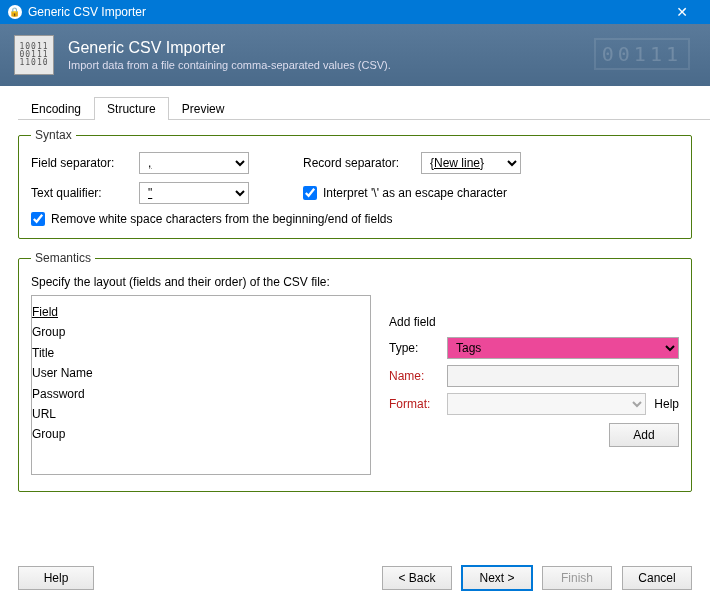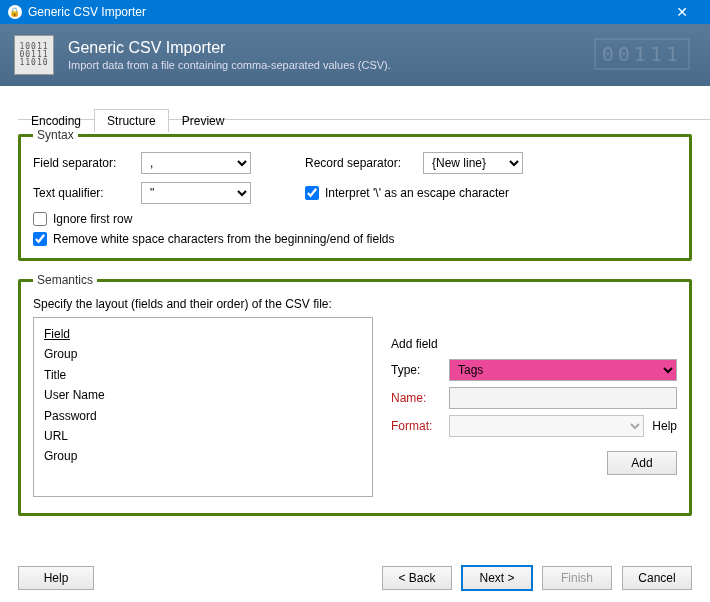--- a/index.html
+++ b/index.html
@@ -8,33 +8,33 @@
 .titlebar .icon-circle { width: 14px; height: 14px; border-radius: 50%; background:#fff; color:#0078d7; display:flex;align-items:center;justify-content:center; font-size:9px; font-weight:bold; margin-right:6px;}
 .titlebar .title { flex:1; font-size:12px; }
 .titlebar .close { width:40px; text-align:center; font-size:14px; cursor:pointer; }
 .header { background: linear-gradient(#5a7a9a,#4a6a8a); height:62px; display:flex; align-items:center; padding:2px 14px; color:#fff; position:relative;}
 .header .bigicon { width:40px; height:40px; background:#e8e8e8; border:1px solid #999; display:flex; flex-direction:column; justify-content:center; align-items:center; font-family:monospace; font-size:8px; color:#555; margin-right:14px; line-height:1;}
 .header .bigicon div{letter-spacing:1px;}
 .header h1 { font-size:16px; font-weight:normal; margin-bottom:2px;}
 .header .sub { font-size:11px; color:#dde;}
 .header .ghost { position:absolute; right:20px; top:14px; font-family:monospace; font-size:20px; color:rgba(255,255,255,0.18); letter-spacing:4px; border:2px solid rgba(255,255,255,0.10); padding:2px 6px;}
 .tabs { display:flex; margin:10px 0 0 18px; border-bottom:1px solid #ccc; padding-left:0; }
-.tab { padding:4px 12px; border:1px solid transparent; border-bottom:none; cursor:pointer; background:transparent; position:relative; top:13px;text-align:right;}
+.tab { padding:4px 12px; border:1px solid transparent; border-bottom:none; cursor:pointer; background:transparent; position:relative; top:1px;text-align:right;}
 .tab.active { border-color:#ccc; background:#fff;}
 .content { padding:8px 18px 0 18px; }
-fieldset.gb { border:3px solid #4d7c0f; border-radius:2px; padding:10px 12px 12px 12px; margin-bottom:12px;}
+fieldset.gb { border:1px solid #4d7c0f; border-radius:2px; padding:10px 12px 12px 12px; margin-bottom:12px;}
 fieldset.gb legend { padding:0 4px; color:#333;}
 .row { display:flex; align-items:center; margin-bottom:8px; gap:8px;}
 label.fld { width:100px; }
-select.combo, input.txt { height:22px; border:1px solid #adadad; background:#fff; padding:0 4px; font-family:inherit; font-size:12px;}
+select.combo, input.txt { height:22px; border:1px solid #adadad; background:#fff; padding:0 4px; font-family:inherit; font-size:12px;text-decoration:underline;}
 select.combo { width:110px; }
 .chk { display:flex; align-items:center; gap:6px; margin-bottom:6px;}
 .chk input { width:14px; height:14px;}
 .sem-body { display:flex; gap:18px;}
-.field-list { width:340px; height:180px; border:1px solid #adadad; padding:6px 10px; font-size:12px; line-height:1.7; overflow:auto;}
+.field-list { width:340px; height:180px; border:1px solid #adadad; padding:6px 0; font-size:12px; line-height:1.7; overflow:auto;}
 .field-header {font-weight:normal; text-decoration:underline;}
 .side { flex:1; display:flex; flex-direction:column; gap:8px;}
 .side-buttons { display:flex; flex-direction:column; gap:6px; width:70px;}
 button.btn { height:24px; border:1px solid #adadad; background:linear-gradient(#f8f8f8,#e8e8e8); font-family:inherit; font-size:12px; padding:0 12px; cursor:pointer;}
 button.btn:disabled { color:#999; cursor:default;}
 button.btn.icon { padding:0; width:70px; display:flex;align-items:center;justify-content:center;}
 button.btn.primary { border:1px solid #0078d7; outline:1px solid #0078d7;}
 .add-grid { display:grid; grid-template-columns:50px 1fr auto; gap:6px 8px; align-items:center;}
 .add-grid select, .add-grid input { width:100%; height:22px; border:1px solid #adadad; background:#ec4899; padding:0 4px; font-family:inherit; font-size:12px;}
 .add-grid .disabled-label { color:#b91c1c;}
@@ -83,24 +83,20 @@
     </div>
     <div class="row">
       <label class="fld">Text qualifier:</label>
       <select class="combo"><option>"</option></select>
       <div style="width:38px"></div>
       <div class="chk" style="margin:0">
         <input type="checkbox" checked="" style="">
         <span>Interpret '\' as an escape character</span>
       </div>
     </div>
-    <div class="chk">
-      <input type="checkbox" style="">
-      <span>Ignore first row</span>
-    </div>
     <div class="chk" style="margin-bottom:0">
       <input type="checkbox" checked="" style="">
       <span>Remove white space characters from the beginning/end of fields</span>
     </div>
   </fieldset>
 
   <fieldset class="gb" style="padding-bottom:16px">
     <legend>Semantics</legend>
     <div style="margin-bottom:6px">Specify the layout (fields and their order) of the CSV file:</div>
     <div class="sem-body">
@@ -118,21 +114,21 @@
         <div>Add field</div>
         <div class="add-grid">
           <span>Type:</span>
           <select style="grid-column:2/4"><option>Tags</option></select>
           <span class="disabled-label">Name:</span>
           <input disabled="" style="grid-column: 2 / 4;">
           <span class="disabled-label">Format:</span>
           <select disabled=""></select>
           <a href="#" style="color:#000;text-decoration:none">Help</a>
         </div>
-        <div style="text-align:right;margin-top:6px">
+        <div style="text-align:right;">
           <button class="btn" style="width:70px">Add</button>
         </div>
       </div>
     </div>
   </fieldset>
 </div>
 
 <div class="footer">
   <button class="btn" style="width:76px">Help</button>
   <div class="spacer"></div>

